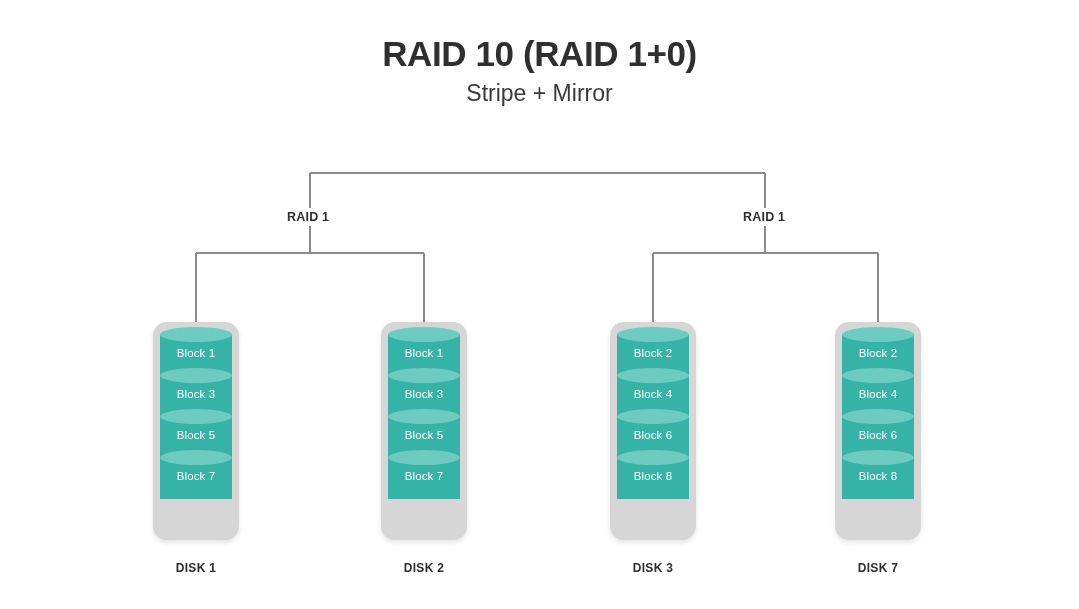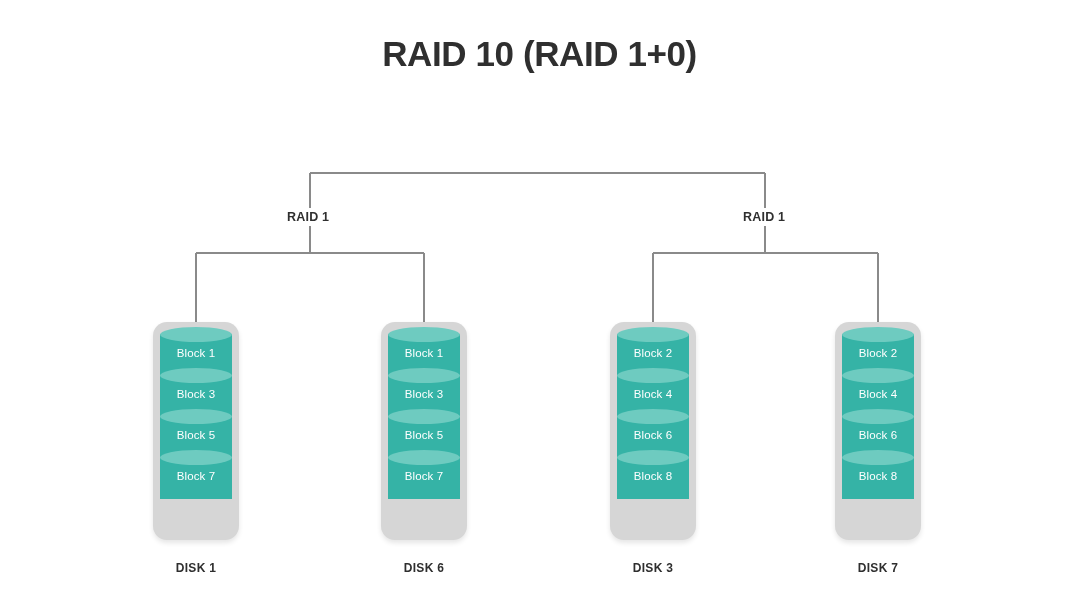--- a/index.html
+++ b/index.html
@@ -153,20 +153,21 @@
     letter-spacing: 0.3px;
   }
 </style>
 </head>
 <body>
 
 <div id="canvas">
 
   <div class="title-block">
     <div class="main-title">RAID 10 (RAID 1+0)</div>
+    <div class="sub-title">Stripe + Mirror</div>
   </div>
 
   <svg class="tree-svg" viewBox="0 0 1079 609" xmlns="http://www.w3.org/2000/svg">
     <g stroke="#8a8a8a" stroke-width="1.6" fill="none" shape-rendering="crispEdges">
 
       <line x1="310" y1="173" x2="765" y2="173"></line>
 
       <line x1="310" y1="173" x2="310" y2="253"></line>
       <line x1="765" y1="173" x2="765" y2="253"></line>
 
@@ -230,21 +231,21 @@
               <div class="platter-top"></div>
               <div class="platter-label">Block 5</div>
             </div>
             <div class="platter">
               <div class="platter-body"></div>
               <div class="platter-top"></div>
               <div class="platter-label">Block 7</div>
             </div>
           </div>
         </div>
-        <div class="disk-caption">DISK 6</div>
+        <div class="disk-caption">DISK 2</div>
       </div>
       <div class="disk" style="left: 610px;">
         <div class="disk-shell">
           <div class="platter-stack">
             <div class="platter">
               <div class="platter-body"></div>
               <div class="platter-top"></div>
               <div class="platter-label">Block 2</div>
             </div>
             <div class="platter">

